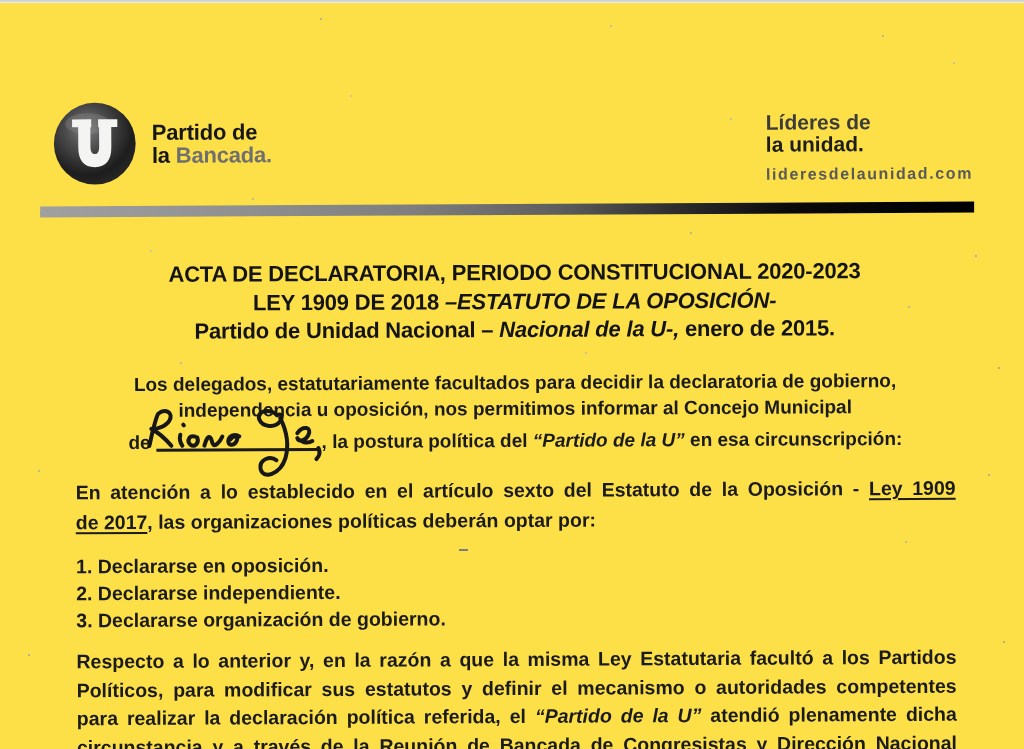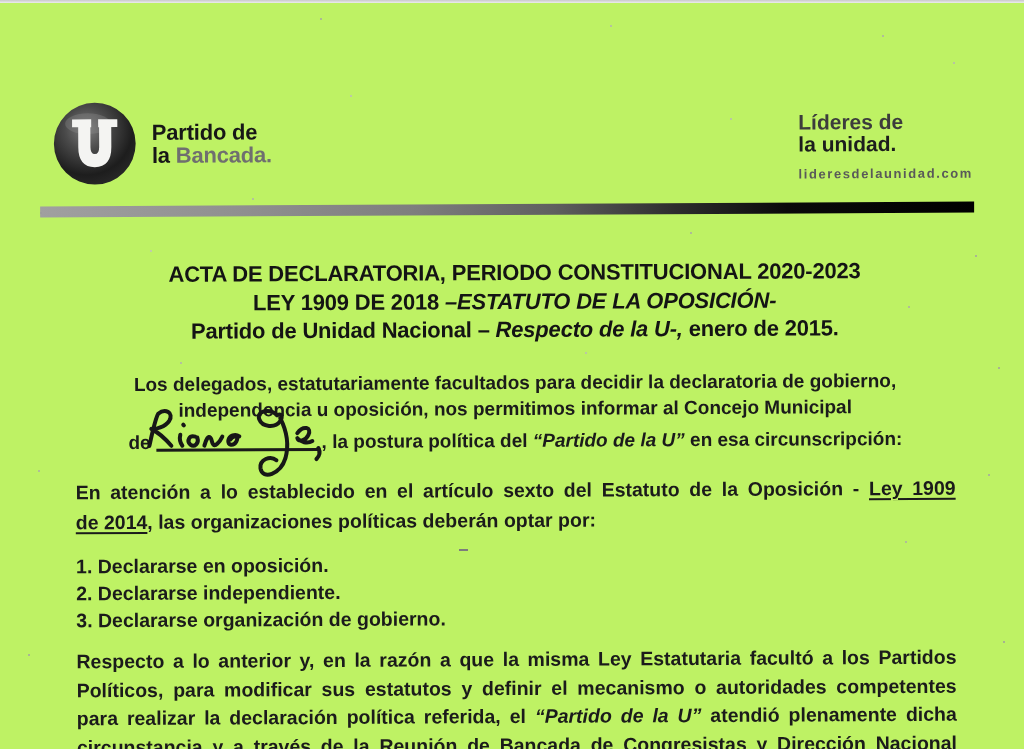--- a/index.html
+++ b/index.html
@@ -1,36 +1,36 @@
 <!DOCTYPE html>
 <html><head>
 <meta charset="utf-8">
 <style>
   * { margin:0; padding:0; box-sizing:border-box; }
   html,body { background:#e9e9e9; }
   .page {
     position:relative; width:1024px; height:749px; overflow:hidden;
-    background:#bef264;
+    background:#fde047;
     font-family:"Liberation Sans", sans-serif;
     font-weight:bold; color:#1b1b1b;
   }
   .top-edge { position:absolute; top:0; left:0; right:0; height:3px;
     background:linear-gradient(#c9c9c9,#ececec); }
   .sheet { position:absolute; inset:0; transform:rotate(-0.3deg); transform-origin:50% 50%; }
 
   
   .header { display:flex; justify-content:space-between; align-items:flex-start;
     padding:98px 50px 0 52px; }
   .logo-left { display:flex; align-items:center; gap:13px; }
   .u-badge { width:88px; height:87px; flex:0 0 auto; }
   .logo-left-text { font-size:22px; line-height:23px; letter-spacing:-0.2px; color:#171717; }
   .accent-gray { color:#6f6f6f; }
   .logo-right { margin-top:15px; font-size:21px; line-height:22px; color:#1d1d1d; }
   .logo-right .l1 { color:#3c3c3c; }
-  .website { font-size:13px; color:#595959; letter-spacing:1.6px; margin-top:8px; }
+  .website { font-size:16px; color:#595959; letter-spacing:1.6px; margin-top:8px; }
 
   .divider { height:11px; margin:17px 49px 0 41px;
     background:linear-gradient(to right,#a0a0a0 0%,#8f8f8f 22%,#7e7e7e 40%,#5f5f5f 55%,#2d2d2d 68%,#0a0a0a 80%,#000 100%); }
 
   
   .doc { padding:0 69px 0 75px; }
   .it  { font-style:italic; }
   .itu { text-decoration:underline; text-decoration-thickness:2px; text-underline-offset:3px; }
 
   .title { margin-top:44px; text-align:center; font-size:22px; line-height:28.5px;
@@ -101,21 +101,21 @@
       </div>
     </div>
 
     <div class="divider"></div>
 
     <div class="doc">
 
       <div class="title">
         <div>ACTA DE DECLARATORIA, PERIODO CONSTITUCIONAL 2020-2023</div>
         <div><span>LEY 1909 DE 2018 </span><span class="it">–ESTATUTO DE LA OPOSICIÓN-</span></div>
-        <div><span>Partido de Unidad Nacional – </span><span class="it">Respecto de la U-,</span><span> enero de 2015.</span></div>
+        <div><span>Partido de Unidad Nacional – </span><span class="it">Nacional de la U-,</span><span> enero de 2015.</span></div>
       </div>
 
       <div class="p1">
         <div>Los delegados, estatutariamente facultados para decidir la declaratoria de gobierno,</div>
         <div>independencia u oposición, nos permitimos informar al Concejo Municipal</div>
         <div class="l3">
           <span>de</span><span class="handwrite" aria-label="Rionegro"><svg viewBox="0 0 195 82">
               <g fill="none" stroke="#171717" stroke-width="4" stroke-linecap="round" stroke-linejoin="round">
                 <path d="M7 37 C10 24 13 10 16 5 C23 -1 32 4 27 12 C23 18 13 21 9 20 C15 23 23 30 29 37"></path>
                 <path d="M38 26 C37 30 37 33 40 37"></path>
@@ -127,21 +127,21 @@
                 <path d="M138 10 C144 22 147 36 143 50 C138 66 120 72 118 60 C117 51 128 47 134 52"></path>
                 <path d="M155 25 C161 17 170 19 166 27 C163 33 156 34 155 30 C158 34 165 36 170 33"></path>
                 <path d="M176 40 C178 44 177 48 174 51"></path>
               </g>
             </svg></span><span>, la postura política del </span><span class="it">“Partido de la U”</span><span> en esa circunscripción:</span>
         </div>
       </div>
 
       <div class="p2">
         <div class="jline"><span>En atención a lo establecido en el artículo sexto del Estatuto de la Oposición - </span><span class="itu">Ley 1909</span></div>
-        <div><span class="itu">de 2014</span><span>, las organizaciones políticas deberán optar por:</span></div>
+        <div><span class="itu">de 2017</span><span>, las organizaciones políticas deberán optar por:</span></div>
       </div>
 
       <div class="list">
         <div>1. Declararse en oposición.</div>
         <div>2. Declararse independiente.</div>
         <div>3. Declararse organización de gobierno.</div>
       </div>
 
       <div class="p3">
         <div class="jline">Respecto a lo anterior y, en la razón a que la misma Ley Estatutaria facultó a los Partidos</div>

